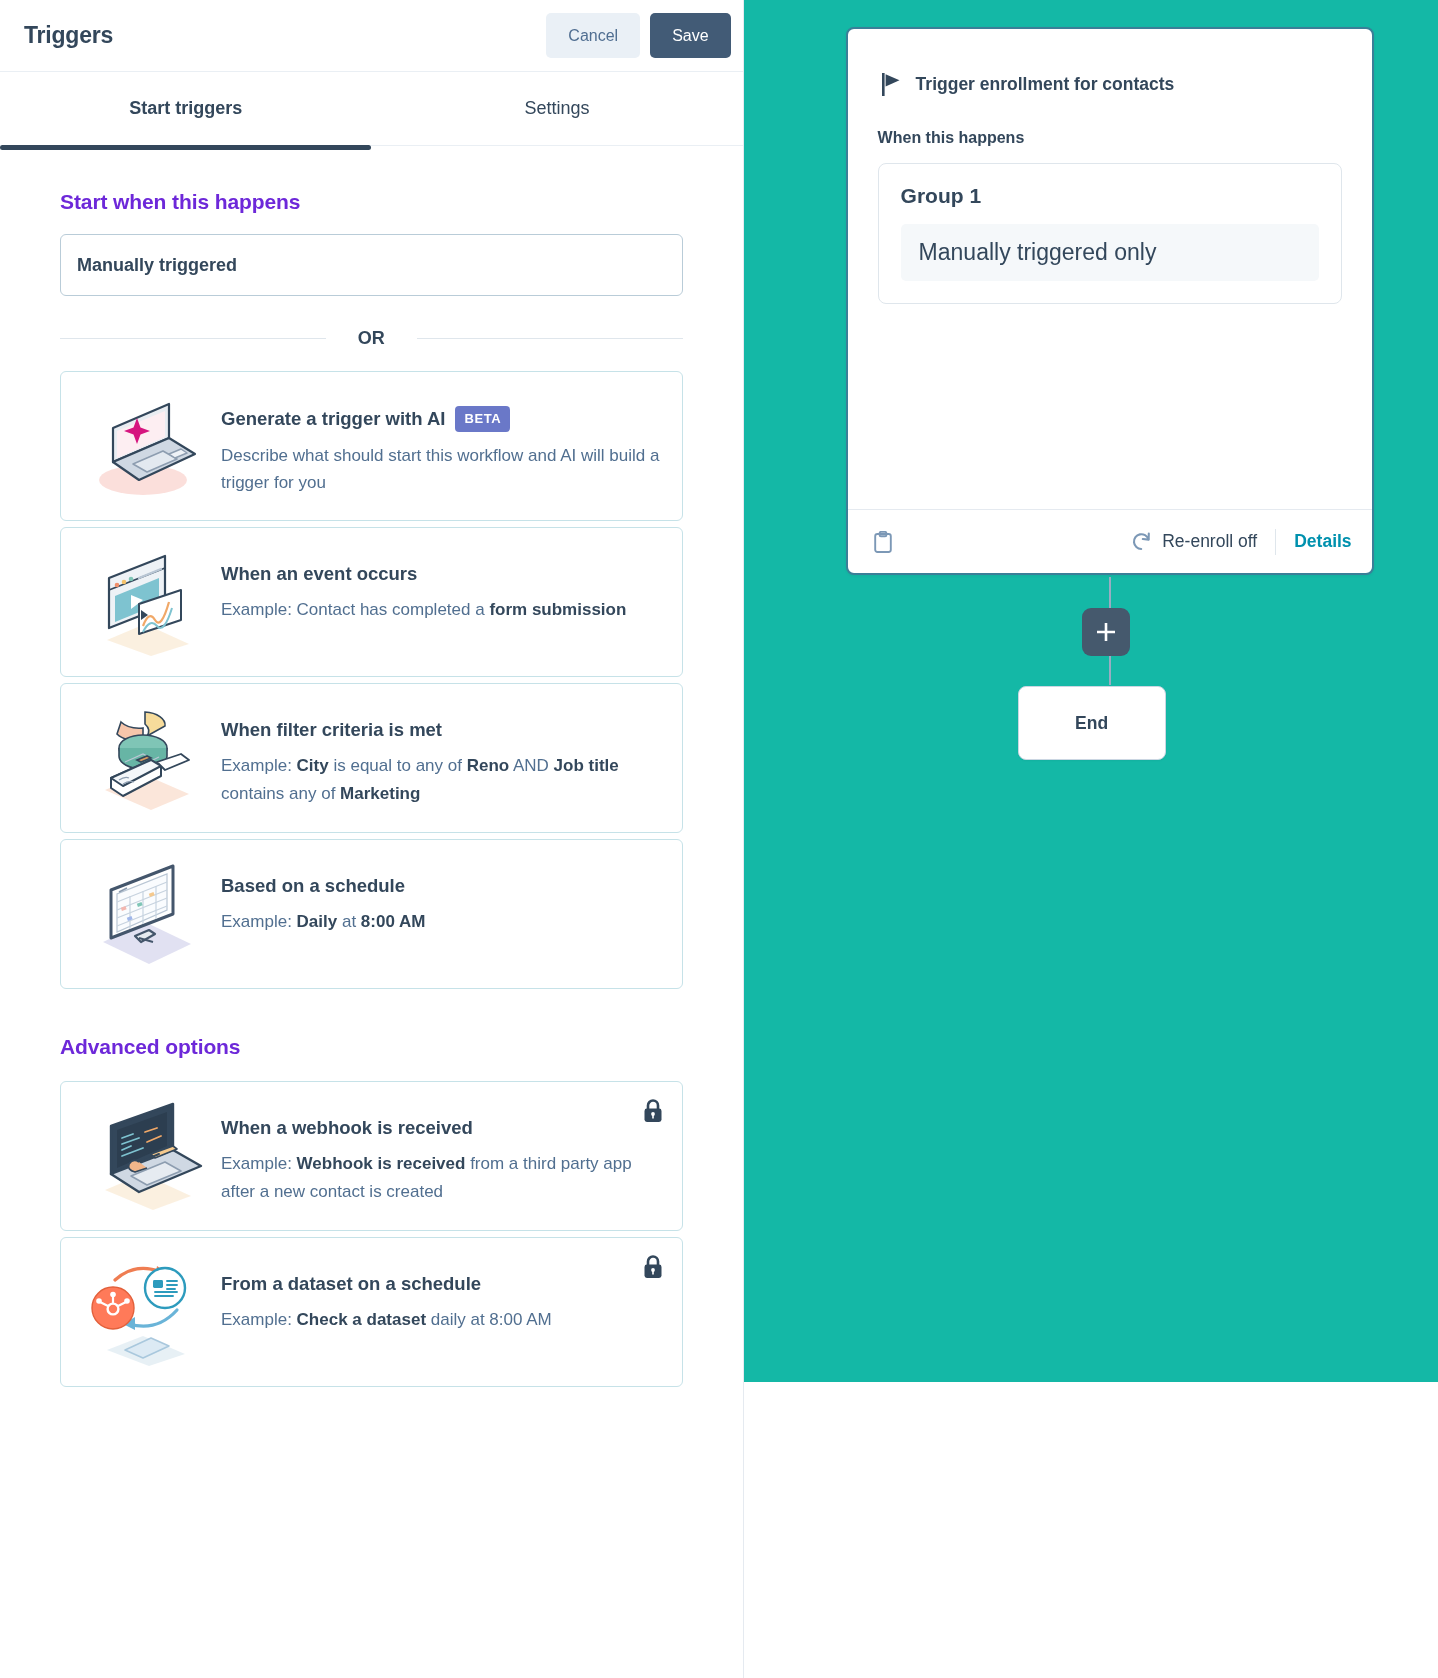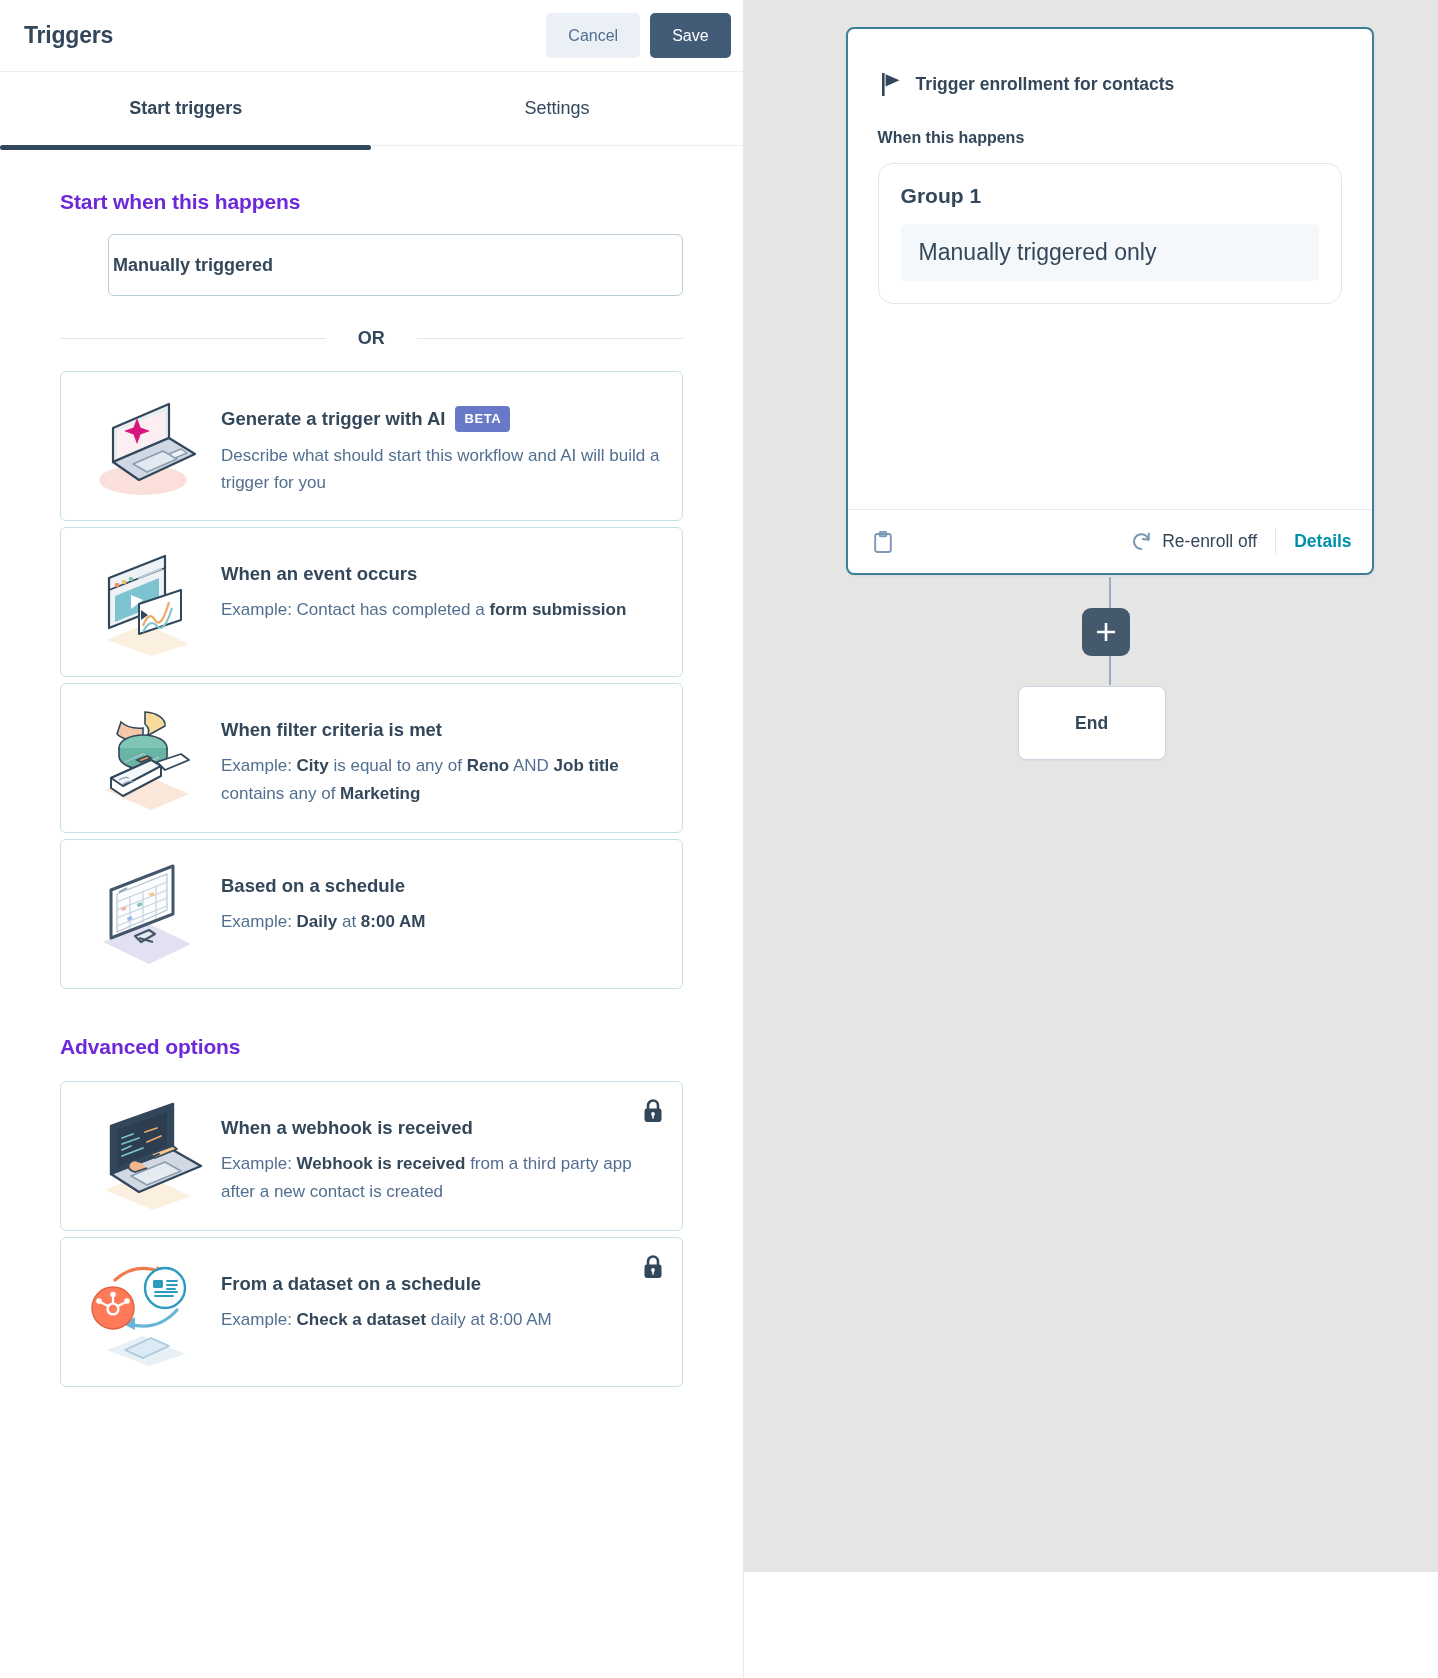--- a/index.html
+++ b/index.html
@@ -67,24 +67,23 @@
   .tab:not(.active) { color: #33475b; font-weight: normal; }
 
   .panel-body { padding: 44px 60px 0 60px; }
   .section-title {
     font-size: 21px; font-weight: bold; color: #6d28d9;
     margin-bottom: 20px; letter-spacing: -0.1px;
   }
   .manual-box {
     border: 1px solid #b9ccd8; border-radius: 6px;
     height: 62px; display: flex; align-items: center;
-    padding: 0 4px;
+    padding: 0 16px;
     font-size: 18px; font-weight: bold; color: #33475b;
     cursor: pointer;
-    margin-left: 48px;
   }
   .or-row {
     display: flex; align-items: center; gap: 32px;
     margin: 32px 0 22px 0;
   }
   .or-line { flex: 1; height: 1px; background: #dfe6ec; }
   .or-label { font-size: 18px; font-weight: bold; color: #33475b; }
 
   .trigger-card {
     border: 1px solid #c6e2e8; border-radius: 6px;
@@ -122,22 +121,22 @@
   .lock-wrap {
     position: absolute; top: 16px; right: 18px;
     width: 22px; height: 26px;
   }
 
   
   .illus-svg { display: block; width: 140px; height: 108px; }
 
   
   .right-panel {
-    width: 749px; height: 1572px;
-    background: #e5e5e5;
+    width: 749px; height: 1382px;
+    background: #14b8a6;
     position: relative;
   }
   .enroll-card {
     position: absolute;
     left: 102px; top: 27px;
     width: 528px;
     background: #fff;
     border: 2px solid #3b7f98;
     border-radius: 8px;
     box-shadow: 0 1px 3px rgba(0,0,0,0.06);
@@ -149,21 +148,21 @@
   .flag-icon { width: 22px; height: 26px; }
   .enroll-head-title {
     font-size: 17.5px; font-weight: bold; color: #33475b;
   }
   .enroll-sub {
     font-size: 16px; font-weight: bold; color: #33475b;
     padding: 32px 30px 0 30px;
   }
   .group-box {
     margin: 16px 30px 0 30px;
-    border: 1px solid #dfe6ec; border-radius: 15px;
+    border: 1px solid #dfe6ec; border-radius: 8px;
     padding: 20px 22px 22px 22px;
   }
   .group-title {
     font-size: 21px; font-weight: bold; color: #33475b;
     margin-bottom: 16px;
   }
   .group-pill {
     background: #f5f8fa; border-radius: 5px;
     padding: 15px 18px;
     font-size: 23px; color: #33475b;

